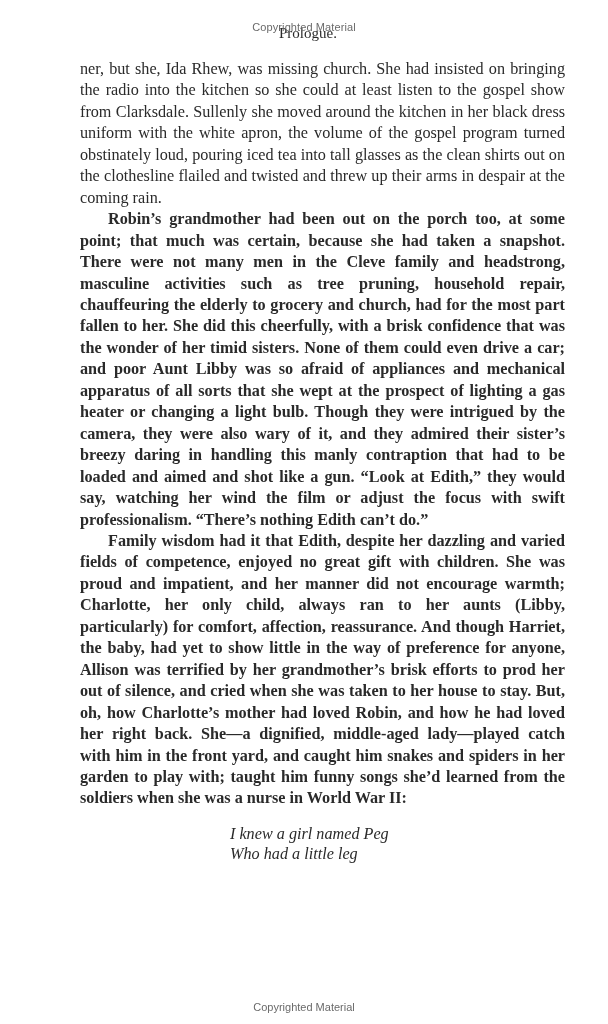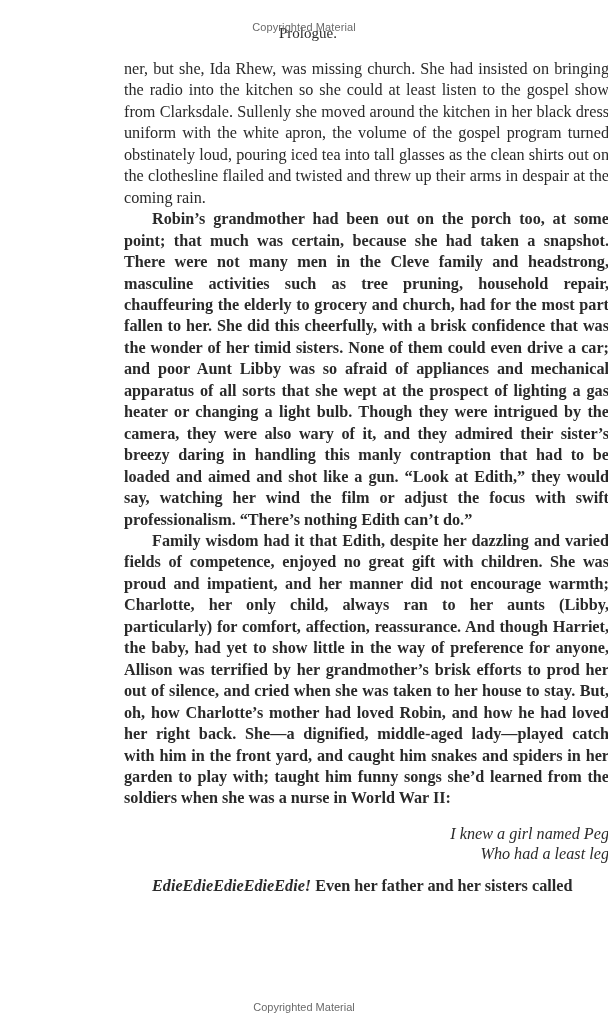--- a/index.html
+++ b/index.html
@@ -42,34 +42,33 @@
     .page-body {
       position: absolute;
       top: 59px;
       left: 80px;
       width: 485px;
       font-family: "Liberation Serif", "DejaVu Serif", serif;
       font-size: 16.2px;
       line-height: 21.45px;
       text-align: justify;
       color: #2a2a2a;
-      margin-left: 44px;
     }
     .page-body p {
       margin: 0;
     }
     .page-body p.indent {
       text-indent: 28px;
       font-weight: bold;
     }
     .verse {
       margin: 14px 0 12px 0;
       padding-left: 150px;
       font-style: italic;
-      text-align: right;
+      text-align: left;
       line-height: 20px;
     }
     .verse div {
       white-space: nowrap;
     }
     .italic {
       font-style: italic;
     }
     .watermark-bottom {
       position: absolute;
@@ -87,18 +86,17 @@
 
 <div class="watermark-top">Copyrighted Material</div>
 <div class="running-head">Prologue.</div>
 
 <div class="page-body">
   <p>ner, but she, Ida Rhew, was missing church. She had insisted on bringing the radio into the kitchen so she could at least listen to the gospel show from Clarksdale. Sullenly she moved around the kitchen in her black dress uniform with the white apron, the volume of the gospel program turned obstinately loud, pouring iced tea into tall glasses as the clean shirts out on the clothesline flailed and twisted and threw up their arms in despair at the coming rain.</p>
   <p class="indent">Robin’s grandmother had been out on the porch too, at some point; that much was certain, because she had taken a snapshot. There were not many men in the Cleve family and headstrong, masculine activities such as tree pruning, household repair, chauffeuring the elderly to grocery and church, had for the most part fallen to her. She did this cheerfully, with a brisk confidence that was the wonder of her timid sisters. None of them could even drive a car; and poor Aunt Libby was so afraid of appliances and mechanical apparatus of all sorts that she wept at the prospect of lighting a gas heater or changing a light bulb. Though they were intrigued by the camera, they were also wary of it, and they admired their sister’s breezy daring in handling this manly contraption that had to be loaded and aimed and shot like a gun. “Look at Edith,” they would say, watching her wind the film or adjust the focus with swift professionalism. “There’s nothing Edith can’t do.”</p>
   <p class="indent">Family wisdom had it that Edith, despite her dazzling and varied fields of competence, enjoyed no great gift with children. She was proud and impatient, and her manner did not encourage warmth; Charlotte, her only child, always ran to her aunts (Libby, particularly) for comfort, affection, reassurance. And though Harriet, the baby, had yet to show little in the way of preference for anyone, Allison was terrified by her grandmother’s brisk efforts to prod her out of silence, and cried when she was taken to her house to stay. But, oh, how Charlotte’s mother had loved Robin, and how he had loved her right back. She—a dignified, middle-aged lady—played catch with him in the front yard, and caught him snakes and spiders in her garden to play with; taught him funny songs she’d learned from the soldiers when she was a nurse in World War II:</p>
   <div class="verse">
     <div>I knew a girl named Peg</div>
-    <div>Who had a least leg</div>
+    <div>Who had a little leg</div>
   </div>
-  <p class="indent"><span class="italic">EdieEdieEdieEdieEdie!</span><span> Even her father and her sisters called</span></p>
 </div>
 
 <div class="watermark-bottom">Copyrighted Material</div>
 
 </body></html>

